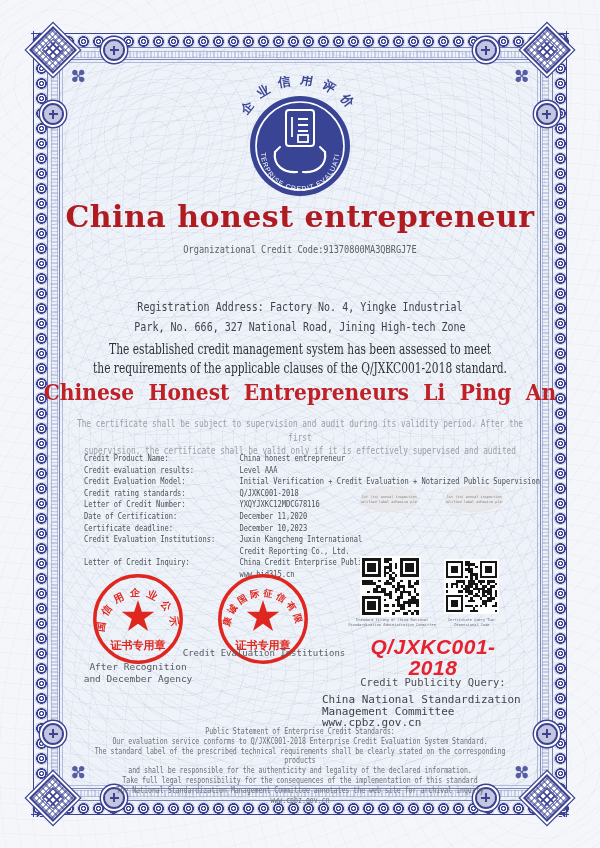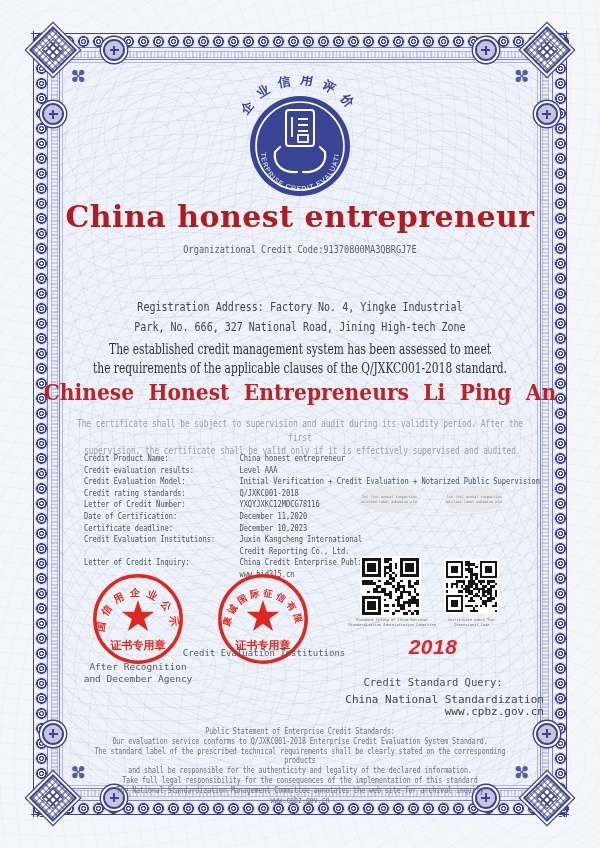--- a/index.html
+++ b/index.html
@@ -96,21 +96,21 @@
   .qr1{left:360px;top:556px;width:61px;height:61px}
   .qr2{left:444px;top:559px;width:55px;height:55px}
   .qrcap{position:absolute;text-align:center;overflow:visible}
   .qrcap .tw{transform:scale(.52);transform-origin:top center;white-space:nowrap;
     font:7px "DejaVu Sans Mono","Liberation Mono",monospace;color:#6e7278;line-height:8.5px}
   .qrcap1{left:302px;top:618px;width:180px}
   .qrcap2{left:402px;top:618px;width:140px}
   .stdref{left:352px;top:637px;width:162px;text-align:center;
     font:italic 800 21px "Liberation Sans","DejaVu Sans",sans-serif;color:var(--accent-red);line-height:20.5px;letter-spacing:.5px}
   .query{left:326px;top:676px;width:214px;text-align:center;font:10.5px "DejaVu Sans Mono","Liberation Mono",monospace;color:#4a4e55}
-  .committee{left:322px;top:694px;width:222px;text-align:right;font:11px "DejaVu Sans Mono","Liberation Mono",monospace;color:#3f444c;line-height:11.5px}
+  .committee{left:322px;top:694px;width:222px;text-align:left;font:11px "DejaVu Sans Mono","Liberation Mono",monospace;color:#3f444c;line-height:11.5px}
   .statement{left:35px;top:727px;width:530px;text-align:center;
     font:8px "DejaVu Sans Mono","Liberation Mono",monospace;color:#6a6f77;line-height:9.8px;
     transform:scale(.82,1);transform-origin:top center}
 </style>
 </head>
 <body>
 
 <div class="page">
   <div class="outer-texture"></div>
   <div class="guilloche"></div>
@@ -738,25 +738,27 @@
       </div>
     </div>
     <div class="qrcap qrcap2">
       <div class="tw">
         <div>Certificate Query Two-</div>
         <div>Dimensional Code</div>
       </div>
     </div>
 
     <div class="abs stdref">
+      <div>Q/JXKC001-</div>
       <div>2018</div>
     </div>
-    <div class="abs query">Credit Standard Query:</div>
+    <div class="abs query">Credit Publicity Query:</div>
     <div class="abs committee">
       <div>China National Standardization</div>
+      <div>Management Committee</div>
       <div>www.cpbz.gov.cn</div>
     </div>
 
     <div class="abs statement">
       <div>Public Statement of Enterprise Credit Standards:</div>
       <div>Our evaluation service conforms to Q/JXKC001-2018 Enterprise Credit Evaluation System Standard.</div>
       <div>The standard label of the prescribed technical requirements shall be clearly stated on the corresponding products</div>
       <div>and shall be responsible for the authenticity and legality of the declared information.</div>
       <div>Take full legal responsibility for the consequences of the implementation of this standard</div>
       <div>The National Standardization Management Committee annotates the web site for archival inquiry</div>

